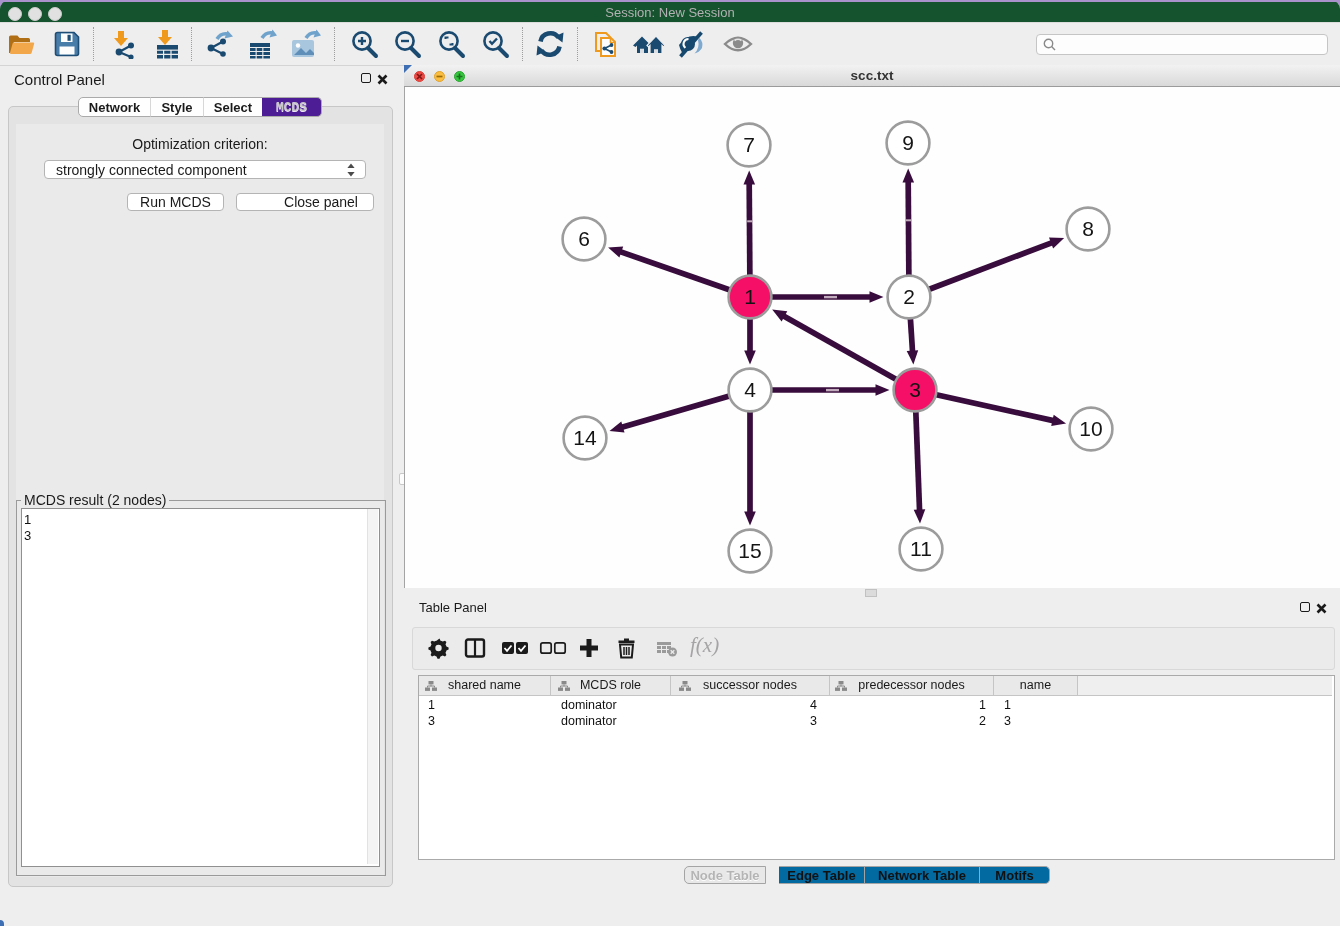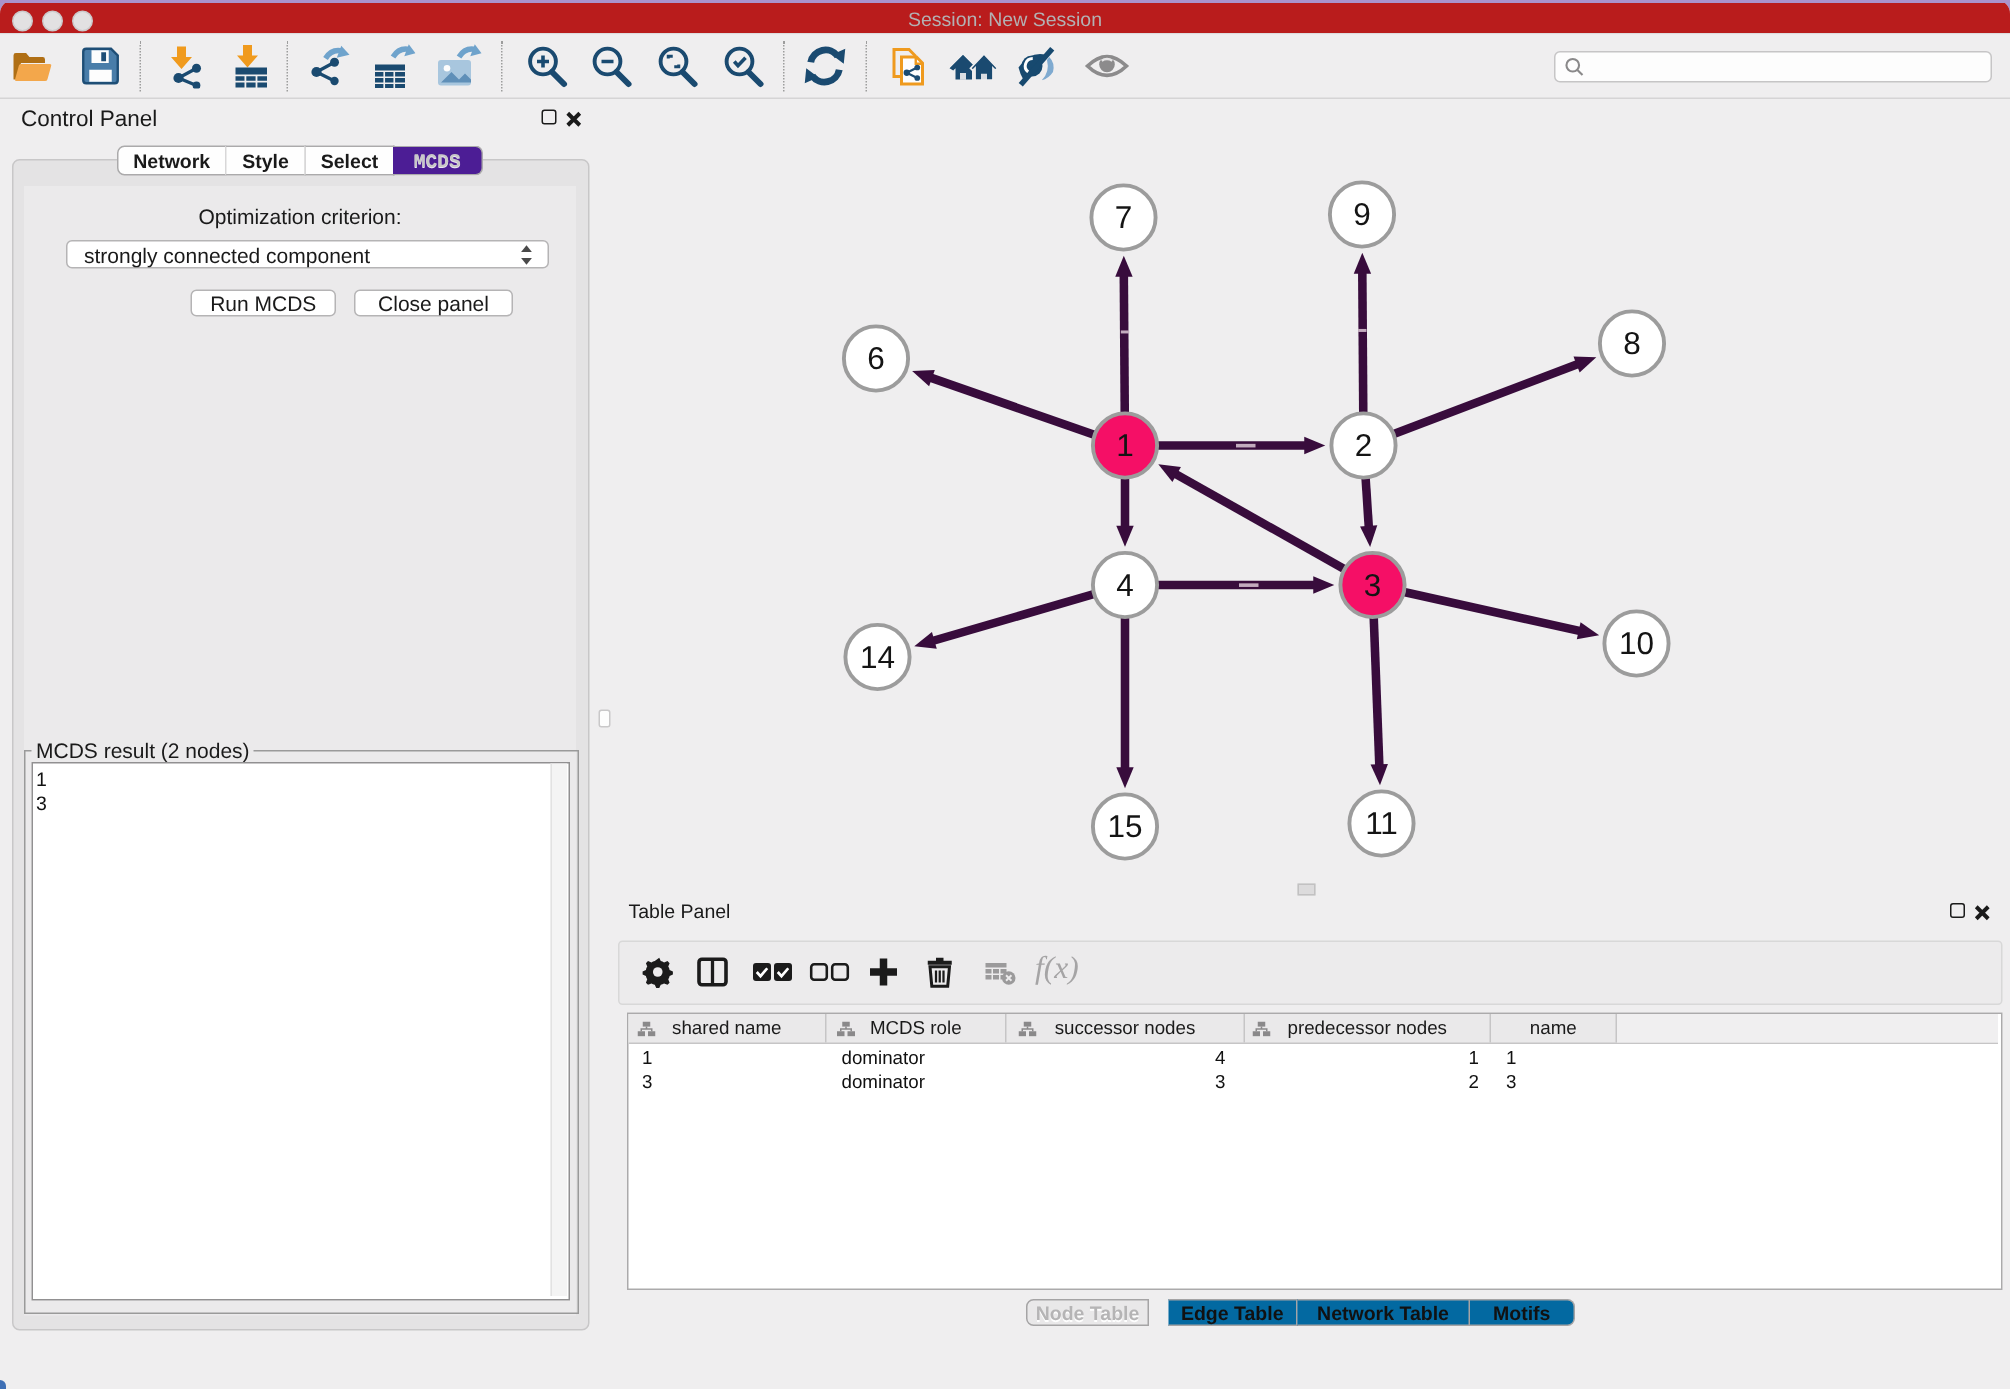--- a/index.html
+++ b/index.html
@@ -1,20 +1,20 @@
 <!DOCTYPE html>
 <html><head>
 <meta charset="utf-8">
 <style>
 html,body{margin:0;padding:0;}
 body{width:1340px;height:926px;background:#AA93CC;font-family:"Liberation Sans",sans-serif;overflow:hidden;position:relative;}
 .abs{position:absolute;}
 #win{position:absolute;top:0;left:0;width:1340px;height:926px;background:#EFEEEF;border-radius:9px 9px 0 0;}
 
-#titlebar{position:absolute;top:0;left:0;right:0;height:22px;background:#b91c1c;border-radius:9px 9px 0 0;border-bottom:1px solid #DDDCDD;}
+#titlebar{position:absolute;top:0;left:0;right:0;height:22px;background:#14532d;border-radius:9px 9px 0 0;border-bottom:1px solid #DDDCDD;}
 .tl{position:absolute;top:7px;width:12px;height:12px;border-radius:50%;background:#E2E1E2;border:1px solid #CBCACB;}
 #wtitle{position:absolute;top:5px;left:0;right:0;text-align:center;font-size:13px;color:#B3B1B3;}
 
 #toolbar{position:absolute;top:23px;left:0;right:0;height:42px;background:#EFEEEF;border-bottom:1px solid #D5D4D5;}
 .sep{position:absolute;top:4px;height:34px;width:0;border-left:1px dotted #9D9D9D;}
 .ticon{position:absolute;top:6px;}
 #search{position:absolute;left:1036px;top:11px;width:290px;height:19px;background:#FDFDFD;border:1px solid #C6C5C6;border-radius:4px;}
 
 #cp-title{position:absolute;left:14px;top:71px;font-size:15px;color:#1A1A1A;}
 .panefloat{position:absolute;width:8px;height:8px;border:1.6px solid #1A1A1A;border-radius:2px;background:transparent;}
@@ -205,28 +205,52 @@
     <div class="tab tabsel" style="left:262px;width:59px;border-left:none;border-radius:0 5px 5px 0;">MCDS</div>
   </div>
   <div id="dropdown">strongly connected component
     <svg width="10" height="14" viewBox="0 0 10 14" style="position:absolute;right:9px;top:2px;">
       <path d="M5 0.5 L8.6 5 H1.4 z" fill="#4A4A4A"></path>
       <path d="M5 13.5 L8.6 9 H1.4 z" fill="#4A4A4A"></path>
     </svg>
   </div>
   <div id="optlabel">Optimization criterion:</div>
   <div class="btn" style="left:93px;width:95px;">Run MCDS</div>
-  <div class="btn" style="left:202px;width:104px;">Close panel</div>
+  <div class="btn" style="left:202px;width:104px;padding-left:32px;">Close panel</div>
   <div id="fieldset"></div>
   <div id="fieldlegend">MCDS result (2 nodes)</div>
   <div id="resultbox">
       <div style="padding:3px 0 0 2px;line-height:15.5px;">1<br>3</div>
     </div>
   <div id="resultsb"></div>
   <div style="position:absolute;left:399px;top:473px;width:6px;height:10px;background:#FDFDFD;border:1px solid #C9C8C9;border-radius:2px;"></div>
+  <div id="netframe">
+    <div id="nettitle">
+      <svg width="8" height="8" viewBox="0 0 8 8" style="position:absolute;left:0;top:0;">
+          <path d="M0 0 h8 L0 8 z" fill="#3E6FB5"></path>
+        </svg>
+      <div class="mtl" style="left:9.5px;background:#ED4A45;border:1px solid #D63E38;">
+        <svg width="9" height="9" viewBox="0 0 9 9" style="position:absolute;left:0;top:0;">
+            <path d="M2 2 L7 7 M7 2 L2 7" stroke="#821511" stroke-width="1.7"></path>
+          </svg>
+      </div>
+      <div class="mtl" style="left:29.5px;background:#FBBE40;border:1px solid #DFA32F;">
+        <svg width="9" height="9" viewBox="0 0 9 9" style="position:absolute;left:0;top:0;">
+            <path d="M1.5 4.5 h6" stroke="#9A6C09" stroke-width="1.7"></path>
+          </svg>
+      </div>
+      <div class="mtl" style="left:49.5px;background:#35C83E;border:1px solid #2AA232;">
+        <svg width="9" height="9" viewBox="0 0 9 9" style="position:absolute;left:0;top:0;">
+            <path d="M1.5 4.5 h6 M4.5 1.5 v6" stroke="#1A6E1F" stroke-width="1.7"></path>
+          </svg>
+      </div>
+      <div style="position:absolute;left:0;right:0;top:3px;text-align:center;font-size:13.5px;font-weight:bold;color:#333;">scc.txt</div>
+    </div>
+    <div id="netcanvas"></div>
+  </div>
   <svg class="abs" style="left:404px;top:87px;" width="936" height="501" viewBox="404 87 936 501">
     <g stroke="#380C3C" stroke-width="5.7">
       <line x1="750.0" y1="297.0" x2="749.2" y2="182.5"></line>
       <line x1="750.0" y1="297.0" x2="619.4" y2="251.4"></line>
       <line x1="750.0" y1="297.0" x2="871.5" y2="297.0"></line>
       <line x1="750.0" y1="297.0" x2="750.0" y2="352.5"></line>
       <line x1="909.0" y1="297.0" x2="908.2" y2="180.5"></line>
       <line x1="909.0" y1="297.0" x2="1052.9" y2="242.3"></line>
       <line x1="909.0" y1="297.0" x2="912.6" y2="352.6"></line>
       <line x1="915.0" y1="390.0" x2="782.7" y2="315.4"></line>

